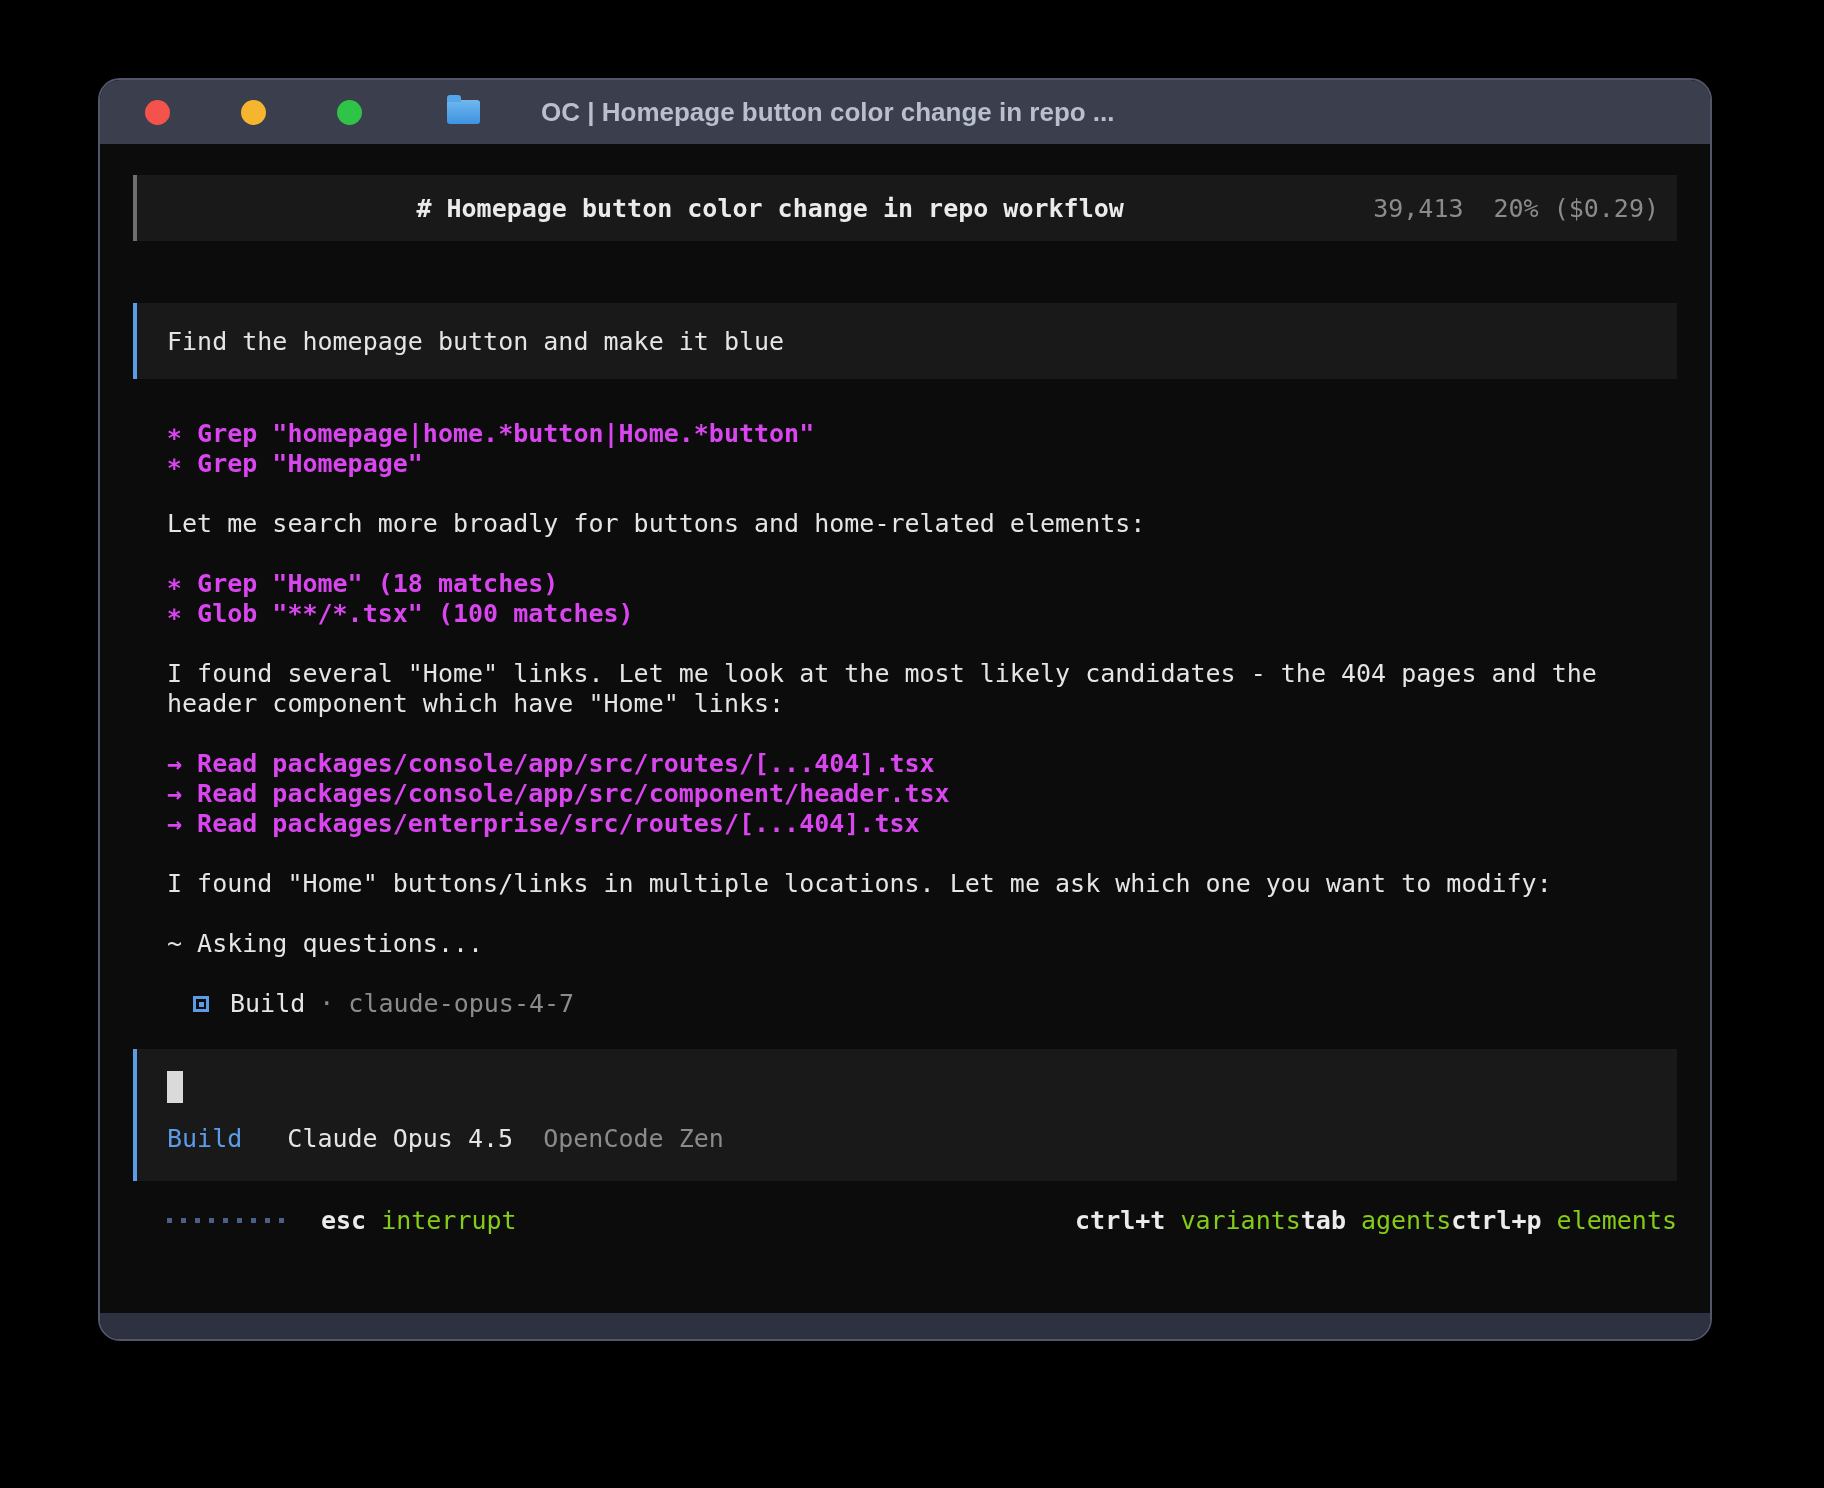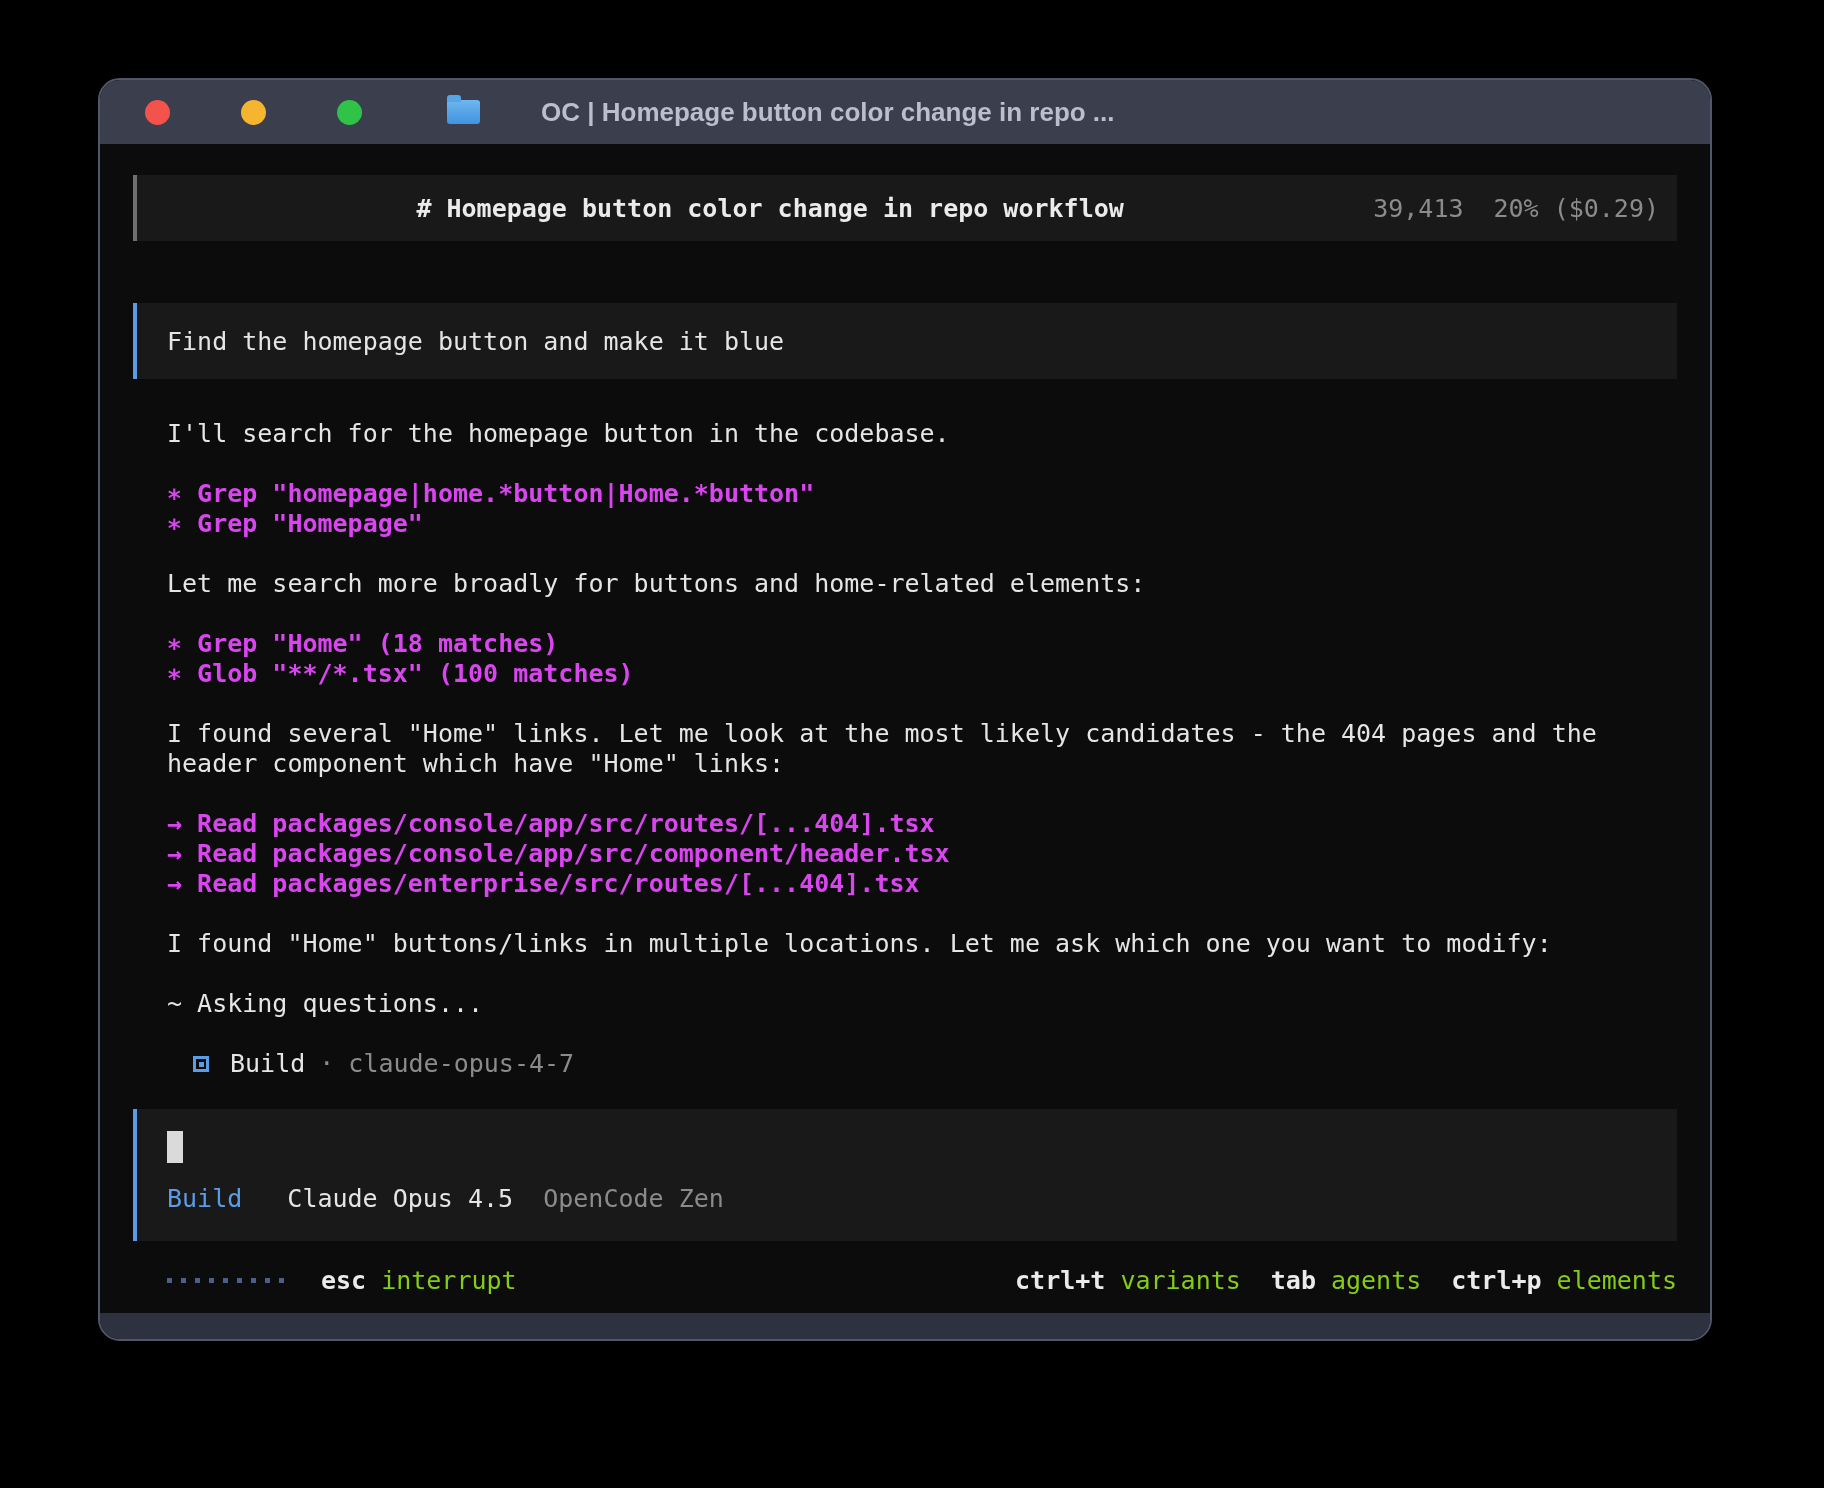--- a/index.html
+++ b/index.html
@@ -95,21 +95,21 @@
   .statusbar {
     margin-top:24px; display:flex; align-items:center;
     padding-left:34px; height:30px;
   }
   .dots { display:flex; gap:9px; align-items:center; }
   .dots i { width:5px; height:5px; background:#4a5f8a; display:block; }
   .sb-key { color:#ebebeb; font-weight:bold; white-space:nowrap; }
   .sb-label { color:#84cc16; margin-left:15px; white-space:nowrap; }
   .sb-left-key { margin-left:37px; }
   .sb-right { margin-left:auto; display:flex; align-items:center; }
-  .sb-group { display:flex; margin-left:30px; }
+  .sb-group { display:flex; }
   .window-footer {
     position:absolute; left:0; right:0; bottom:0;
     height:26px; background:#2e3240;
   }
 </style>
 </head>
 <body>
 
 <div class="window">
   <div class="titlebar">
@@ -127,21 +127,20 @@
       <span class="hdr-meta">
         <span>39,413</span><span class="hdr-pct">20%</span><span class="hdr-cost">($0.29)</span>
       </span>
     </div>
 
     <div class="block user-block">
       <span>Find the homepage button and make it blue</span>
     </div>
 
     <div class="transcript">
-      <div class="t-line">I'll search for the homepage button in the codebase.</div>
       <div class="t-line tool gap">∗ Grep "homepage|home.*button|Home.*button"</div>
       <div class="t-line tool">∗ Grep "Homepage"</div>
       <div class="t-line gap">Let me search more broadly for buttons and home-related elements:</div>
       <div class="t-line tool gap">∗ Grep "Home" (18 matches)</div>
       <div class="t-line tool">∗ Glob "**/*.tsx" (100 matches)</div>
       <div class="t-line gap">I found several "Home" links. Let me look at the most likely candidates - the 404 pages and the header component which have "Home" links:</div>
       <div class="t-line tool gap">→ Read packages/console/app/src/routes/[...404].tsx</div>
       <div class="t-line tool">→ Read packages/console/app/src/component/header.tsx</div>
       <div class="t-line tool">→ Read packages/enterprise/src/routes/[...404].tsx</div>
       <div class="t-line gap">I found "Home" buttons/links in multiple locations. Let me ask which one you want to modify:</div>

